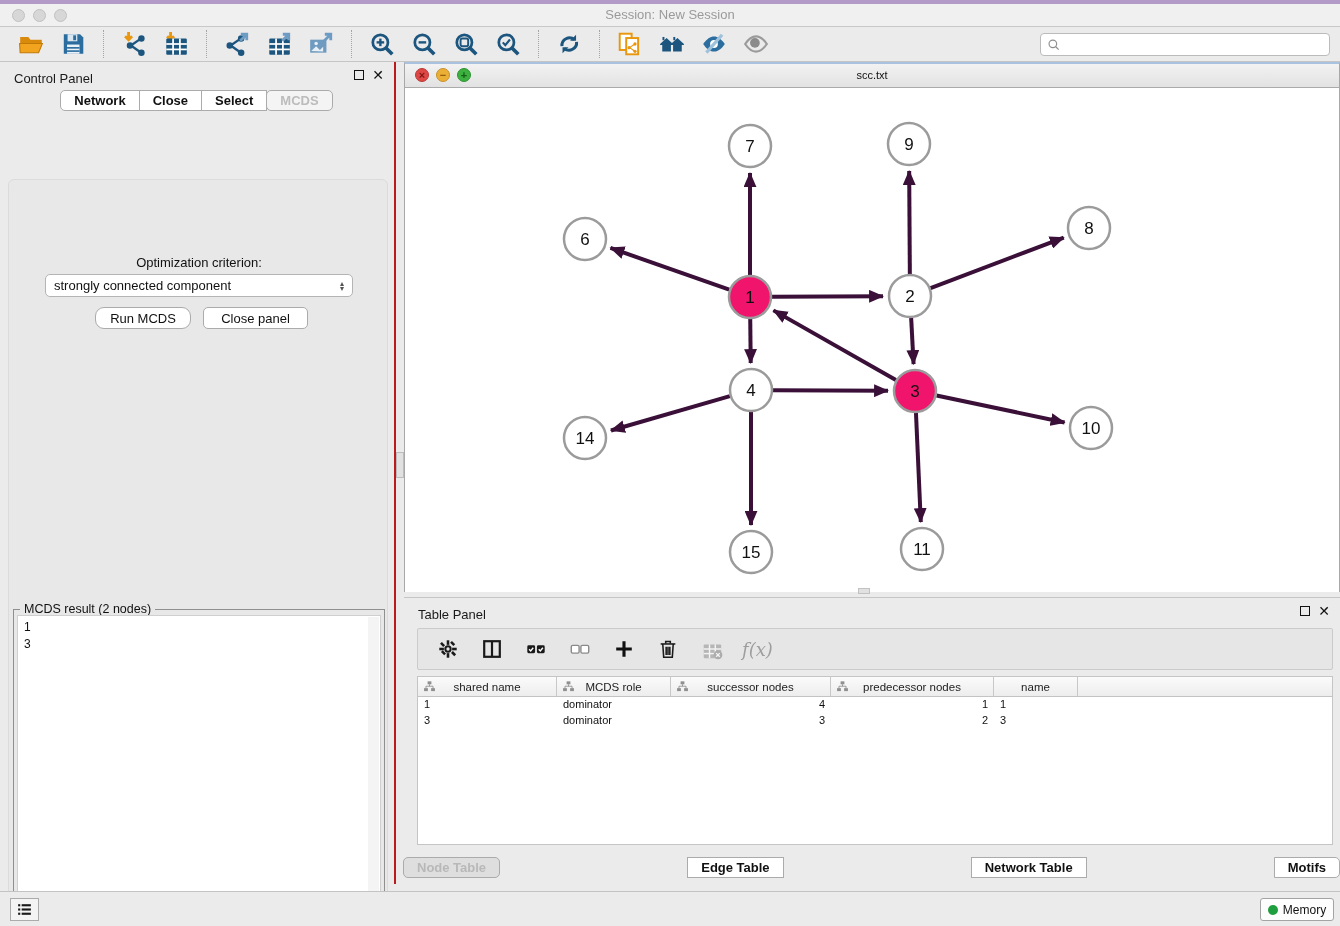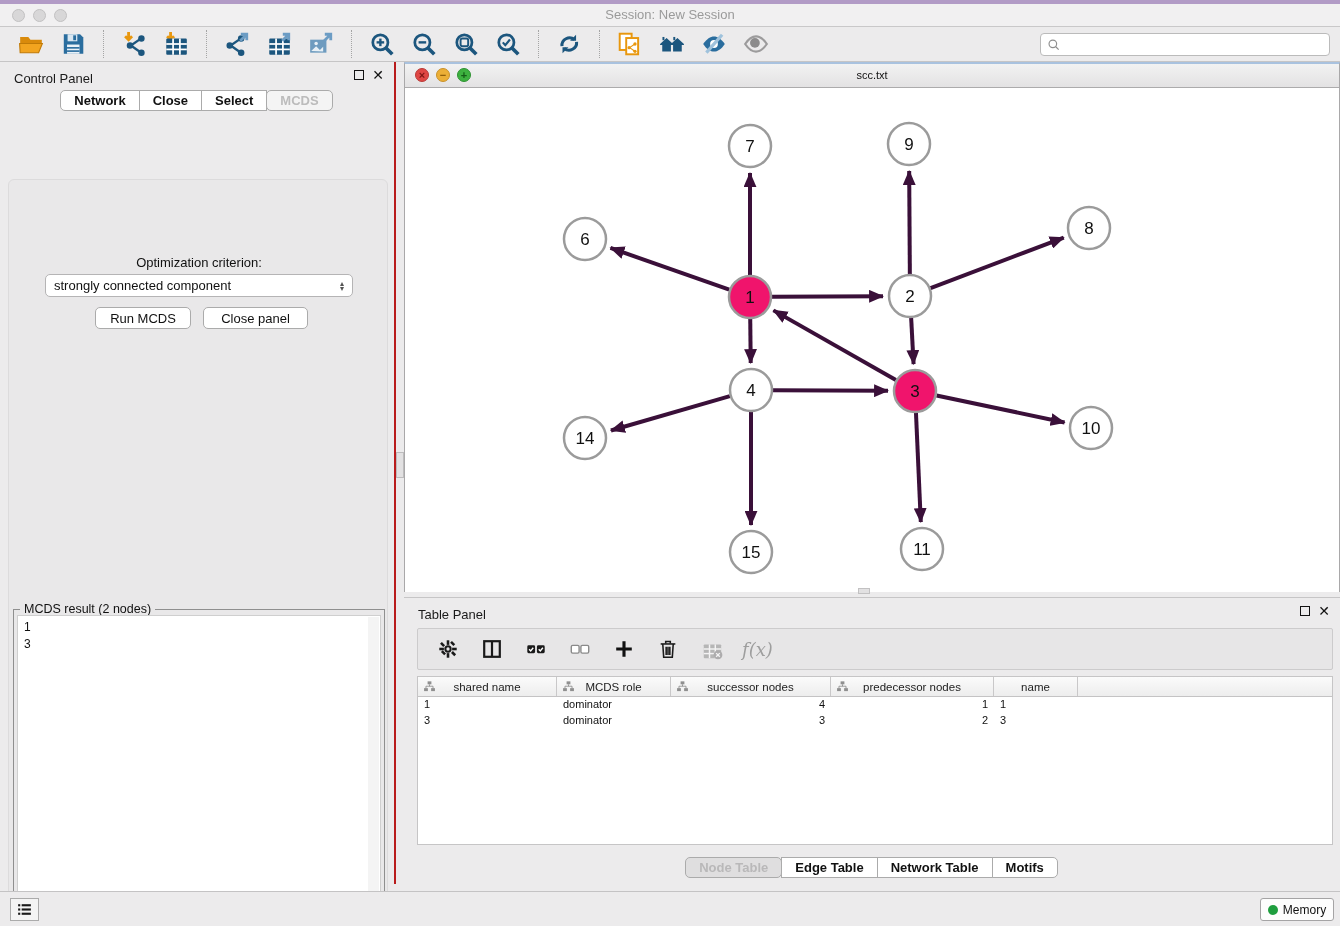--- a/index.html
+++ b/index.html
@@ -47,21 +47,21 @@
   #cp-inner { left:8px; top:117px; width:380px; height:760px; background:#E9E8E9;
     border:1px solid #DCDBDC; border-radius:6px; }
   #opt-label { left:0; top:75px; width:380px; text-align:center; font-size:13px; color:#111; }
   #opt-select { left:36px; top:94px; width:308px; height:23px; background:#fff;
     border:1px solid #B5B4B5; border-radius:5px; font-size:13px; display:flex;
     align-items:center; padding:0 8px; color:#111; }
   #opt-select .stepper { margin-left:auto; display:flex; flex-direction:column;
     font-size:8px; color:#555; line-height:5px; }
   .btn { background:#fff; border:1px solid #ABABAB; border-radius:5px; height:22px;
     font-size:13px; color:#111; display:flex; align-items:center; justify-content:center; }
-  #run-btn { left:86px; top:127px; width:96px; }
+  #run-btn { left:86px; top:127px; width:96px;border-radius:9px; }
   #closepanel-btn { left:194px; top:127px; width:105px; }
   #result-group { left:4px; top:429px; width:372px; height:378px; border:1px solid #8F8F8F; }
   #result-title { position:absolute; left:6px; top:-8px; background:#E9E8E9; padding:0 4px;
     font-size:12.5px; color:#111; }
   #result-area { position:absolute; left:3px; top:5px; right:3px; bottom:3px; background:#fff;
     border:1px solid #CFCFCF; }
   #result-area pre { font-family:"Liberation Sans","DejaVu Sans",sans-serif; font-size:12px;
     line-height:17px; padding:3px 0 0 6px; color:#111; }
   #result-scroll { position:absolute; right:1px; top:1px; width:11px; bottom:1px; background:#F4F4F4; }
 
@@ -96,21 +96,21 @@
     font-family:"DejaVu Serif","Liberation Serif",serif; margin-left:8px; }
   #tp-table { position:absolute; left:13px; top:78px; right:7px; bottom:45px; background:#fff;
     border:1px solid #C6C5C6; overflow:hidden; }
   .thead { display:flex; height:20px; background:linear-gradient(#FBFBFB,#EDEDED);
     border-bottom:1px solid #C4C3C4; }
   .th { display:flex; align-items:center; justify-content:center; gap:5px;
     border-right:1px solid #C9C8C9; font-size:11.5px; color:#222; position:relative; }
   .th svg { width:13px; height:13px; position:absolute; left:5px; }
   .trow { display:flex; height:16px; }
   .td { font-size:11px; color:#111; padding:1px 6px; overflow:hidden; white-space:nowrap; }
-  #tp-tabs { position:absolute; left:0; right:0; bottom:12px; display:flex; justify-content:center; }
+  #tp-tabs { position:absolute; left:0; right:0; bottom:12px; display:flex; justify-content:space-between; }
   #tp-tabs .tab { font-weight:bold; }
   #tp-tabs .tab.active { background:#DFDEDF; color:#B9B8B9; }
 
   
   #statusbar { left:0; top:891px; width:1340px; height:35px; background:#ECEBEC;
     border-top:1px solid #C4C3C4; }
   #list-btn { position:absolute; left:10px; top:6px; width:29px; height:23px; background:#F4F4F4;
     border:1px solid #ABABAB; display:flex; align-items:center; justify-content:center; }
   #list-btn svg { width:17px; height:17px; }
   #memory-btn { position:absolute; right:6px; top:6px; width:74px; height:23px; background:#FDFDFD;

